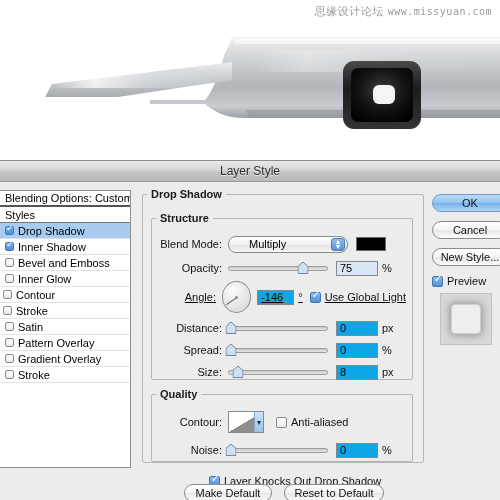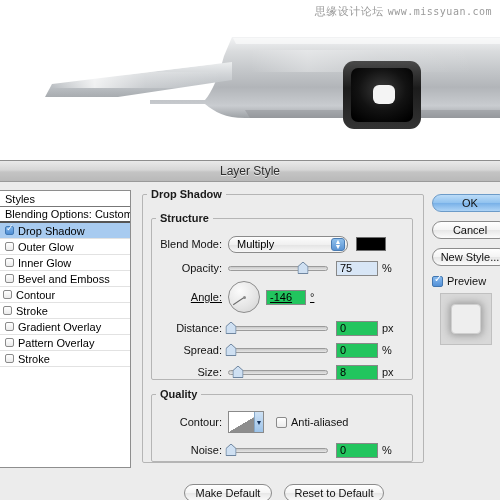--- a/index.html
+++ b/index.html
@@ -99,39 +99,39 @@
   .row { position: absolute; display: flex; align-items: center; height: 16px; }
   .rlabel {
     font-size: 11px; color: #111; text-align: right; white-space: nowrap;
   }
 
   
   .selectbox {
     position: relative; height: 17px; width: 120px;
     border: 1px solid #8b8b8b; border-radius: 8px;
     background: linear-gradient(to bottom,#fdfdfd 0%,#f0f0f0 50%,#e3e3e3 51%,#f7f7f7 100%);
-    display: flex; align-items: center; padding-left: 8px;
+    display: flex; align-items: center; padding-left: 20px;
     font-size: 11px; color: #000;
   }
   .selectbox .arrowbox {
     position: absolute; right: 2px; top: 1px; width: 14px; height: 13px;
     border-radius: 3px;
     background: linear-gradient(to bottom,#8fc0ec,#5b94d4);
     border: 1px solid #4a7cb3;
     display:flex; flex-direction: column; align-items:center; justify-content:center;
     line-height: 5px; color: #fff; font-size: 7px;
   }
   .swatch {
     width: 30px; height: 14px; background: #000; border: 1px solid #6d6d6d;
   }
 
   
   .numfield {
     height: 15px; width: 42px; border: 1px solid #888;
-    background: #22c55e; font-size: 11px; color: #000;
+    background: #0ea5e9; font-size: 11px; color: #000;
     padding: 0 3px; line-height: 13px;
     display:flex; align-items:center;
   }
   .numfield.sel { background: #d8e6f6; }
   .unit { font-size: 11px; margin-left: 4px; color: #111; }
 
   
   .slider { position: relative; height: 12px; }
   .slider .track {
     position: absolute; top: 4px; left: 0; right: 0; height: 5px;
@@ -290,58 +290,62 @@
 
   <div id="dialog">
 
     <div id="titlebar">
       <span class="title">Layer Style</span>
     </div>
 
     <div id="dialog-body">
 
       <div id="styles-panel">
+        <div class="sl-row sl-head2">
+          <span class="sl-label">Blending Options: Custom</span>
+        </div>
         <div class="sl-row sl-head">
           <span class="sl-label">Styles</span>
-        </div>
-        <div class="sl-row sl-head2">
-          <span class="sl-label">Blending Options: Custom</span>
         </div>
         <div id="styles-items">
             <div class="sl-row selected">
               <span class="cb on"></span>
               <span class="sl-label">Drop Shadow</span>
             </div>
             <div class="sl-row">
-              <span class="cb"></span>
-              <span class="sl-label">Outer Glow</span>
+              <span class="cb on"></span>
+              <span class="sl-label">Inner Shadow</span>
+            </div>
+            <div class="sl-row">
+              <span class="cb"></span>
+              <span class="sl-label">Bevel and Emboss</span>
             </div>
             <div class="sl-row">
               <span class="cb"></span>
               <span class="sl-label">Inner Glow</span>
             </div>
-            <div class="sl-row">
-              <span class="cb"></span>
-              <span class="sl-label">Bevel and Emboss</span>
-            </div>
             <div class="sl-row indent">
               <span class="cb"></span>
               <span class="sl-label">Contour</span>
             </div>
             <div class="sl-row indent">
               <span class="cb"></span>
               <span class="sl-label">Stroke</span>
             </div>
             <div class="sl-row">
               <span class="cb"></span>
+              <span class="sl-label">Satin</span>
+            </div>
+            <div class="sl-row">
+              <span class="cb"></span>
+              <span class="sl-label">Pattern Overlay</span>
+            </div>
+            <div class="sl-row">
+              <span class="cb"></span>
               <span class="sl-label">Gradient Overlay</span>
-            </div>
-            <div class="sl-row">
-              <span class="cb"></span>
-              <span class="sl-label">Pattern Overlay</span>
             </div>
             <div class="sl-row">
               <span class="cb"></span>
               <span class="sl-label">Stroke</span>
             </div>
           </div>
         <div id="styles-filler" style="height:90px"></div>
       </div>
 
       <div id="main-panel">
@@ -383,20 +387,24 @@
             <div class="row" style="left:4px; top:56px; width:250px; height:34px;text-decoration:underline;">
               <span class="rlabel" style="width:66px">Angle:</span>
               <div class="dial" style="margin-left:6px">
                 <div class="needle" style="transform:rotate(146deg)"></div>
                 <div class="hub"></div>
               </div>
               <div class="numfield" style="margin-left:6px; width:40px">
                 <span>-146</span>
               </div>
               <span class="unit">°</span>
+              <div class="chk" style="margin-left:7px">
+                <span class="box on"></span>
+                <span>Use Global Light</span>
+              </div>
             </div>
 
             <div class="row" style="left:4px; top:96px; width:250px;">
               <span class="rlabel" style="width:66px">Distance:</span>
               <div class="slider" style="width:100px; margin-left:6px">
                 <div class="track"></div>
                 <div class="knob" style="left:3%">
                   <svg width="11" height="12" viewBox="0 0 11 12">
                       <path d="M5.5 0 L10.5 4.5 L10.5 11.5 L0.5 11.5 L0.5 4.5 Z" fill="#cfe0f2" stroke="#6f86a0" stroke-width="1"></path>
                     </svg>
@@ -466,20 +474,24 @@
                     </svg>
                 </div>
               </div>
               <div class="numfield" style="margin-left:8px">
                 <span>0</span>
               </div>
               <span class="unit">%</span>
             </div>
           </fieldset>
 
+          <div class="chk" style="position:absolute; left:66px; top:275px;">
+            <span class="box on"></span>
+            <span>Layer Knocks Out Drop Shadow</span>
+          </div>
         </fieldset>
 
         <div class="pillbtn" style="position:absolute; left:42px; top:296px; width:88px;">
           <span>Make Default</span>
         </div>
         <div class="pillbtn" style="position:absolute; left:142px; top:296px; width:100px;">
           <span>Reset to Default</span>
         </div>
       </div>
 

